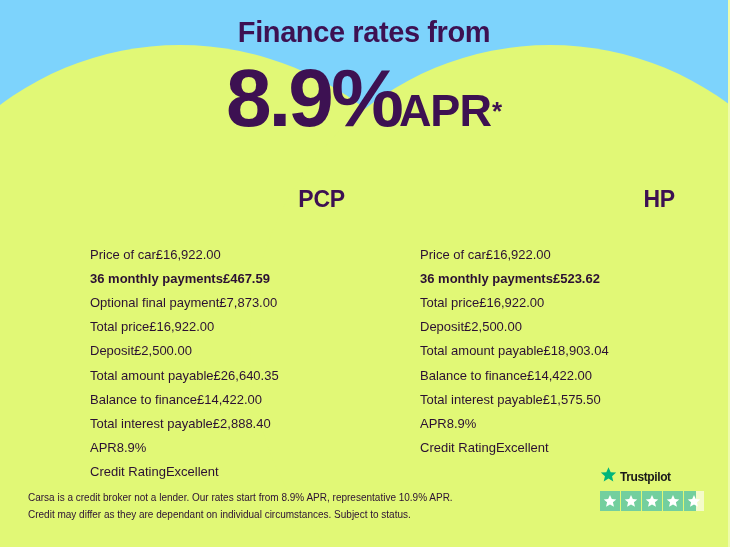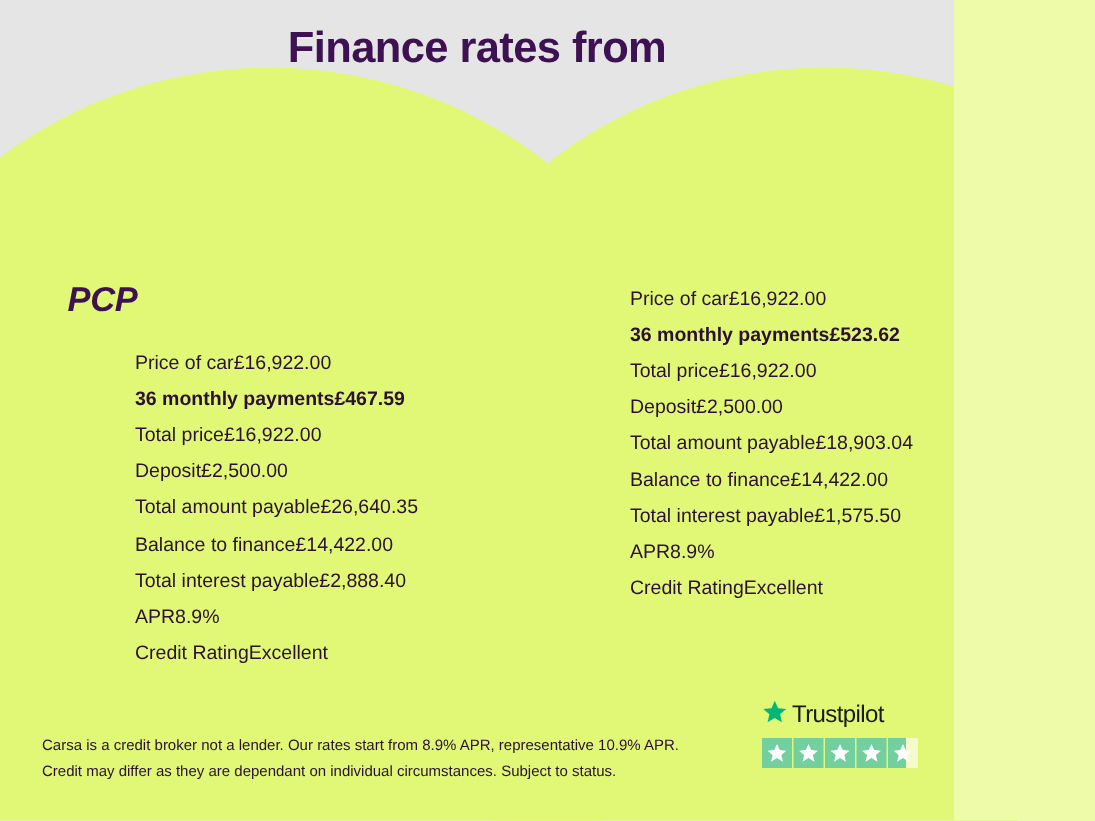--- a/index.html
+++ b/index.html
@@ -4,23 +4,23 @@
 <style>
   html,body{margin:0;padding:0;}
   body{
     width:730px;height:547px;
     background:#eefcaa;
     font-family:"Liberation Sans", sans-serif;
     overflow:hidden;
   }
   #stage{
     position:relative;
-    width:636px;height:547px;
+    width:728px;height:547px;
     overflow:hidden;
-    background:#e5e5e5;
+    background:#7dd3fc;
   }
   
   .blob{
     position:absolute;
     border-radius:50%;
     background:#e1f876;
   }
   #blob-left{
     width:600px;height:600px;
     left:-120px;top:45px;
@@ -74,27 +74,26 @@
   
   .plan{
     position:absolute;
     top:186px;
     width:300px;
   }
   #plan-pcp{left:45px;}
   #plan-hp{left:375px;}
 
   .plan-title{
-    text-align:left;
+    text-align:right;
     font-size:23px;
     font-weight:bold;
     color:#3d1152;
     letter-spacing:-0.2px;
-    margin:0 0 16px 0;
-    font-style:italic;
+    margin:0 0 29px 0;
   }
   .plan-rows{
     margin:0 45px;
   }
   .row{
     display:flex;
     justify-content:flex-start;
     align-items:baseline;
     font-size:13px;
     color:#2b1033;
@@ -124,22 +123,22 @@
     top:466px;
     width:108px;
   }
   #tp-wordmark{
     display:flex;
     align-items:center;
     gap:3px;
     margin-bottom:4px;
   }
   #tp-name{
-    font-size:16px;
-    font-weight:normal;
+    font-size:12px;
+    font-weight:bold;
     color:#191919;
     letter-spacing:-0.4px;
     line-height:1;
   }
   #tp-stars{
     display:flex;
     gap:1.5px;
   }
   .tp-star{
     position:relative;
@@ -161,34 +160,41 @@
 
 <div id="stage">
 
   <div class="blob" id="blob-left"></div>
   <div class="blob" id="blob-right"></div>
 
   <div id="content">
 
     <div id="header">
       <div id="headline">Finance rates from</div>
+      <div id="rate-line">
+        <span id="rate-value">8.9%</span><span id="rate-unit">APR</span><span id="rate-asterisk">*</span>
+      </div>
     </div>
 
     <div class="plan" id="plan-pcp">
       <div class="plan-title">PCP</div>
       <div class="plan-rows" id="rows-pcp">
           <div class="row">
             <span class="label">Price of car</span>
             <span class="value">£16,922.00</span>
           </div>
           <div class="row bold">
             <span class="label">36 monthly payments</span>
             <span class="value">£467.59</span>
           </div>
           <div class="row">
+            <span class="label">Optional final payment</span>
+            <span class="value">£7,873.00</span>
+          </div>
+          <div class="row">
             <span class="label">Total price</span>
             <span class="value">£16,922.00</span>
           </div>
           <div class="row">
             <span class="label">Deposit</span>
             <span class="value">£2,500.00</span>
           </div>
           <div class="row">
             <span class="label">Total amount payable</span>
             <span class="value">£26,640.35</span>
@@ -206,20 +212,21 @@
             <span class="value">8.9%</span>
           </div>
           <div class="row">
             <span class="label">Credit Rating</span>
             <span class="value">Excellent</span>
           </div>
         </div>
     </div>
 
     <div class="plan" id="plan-hp">
+      <div class="plan-title">HP</div>
       <div class="plan-rows" id="rows-hp">
           <div class="row">
             <span class="label">Price of car</span>
             <span class="value">£16,922.00</span>
           </div>
           <div class="row bold">
             <span class="label">36 monthly payments</span>
             <span class="value">£523.62</span>
           </div>
           <div class="row">

